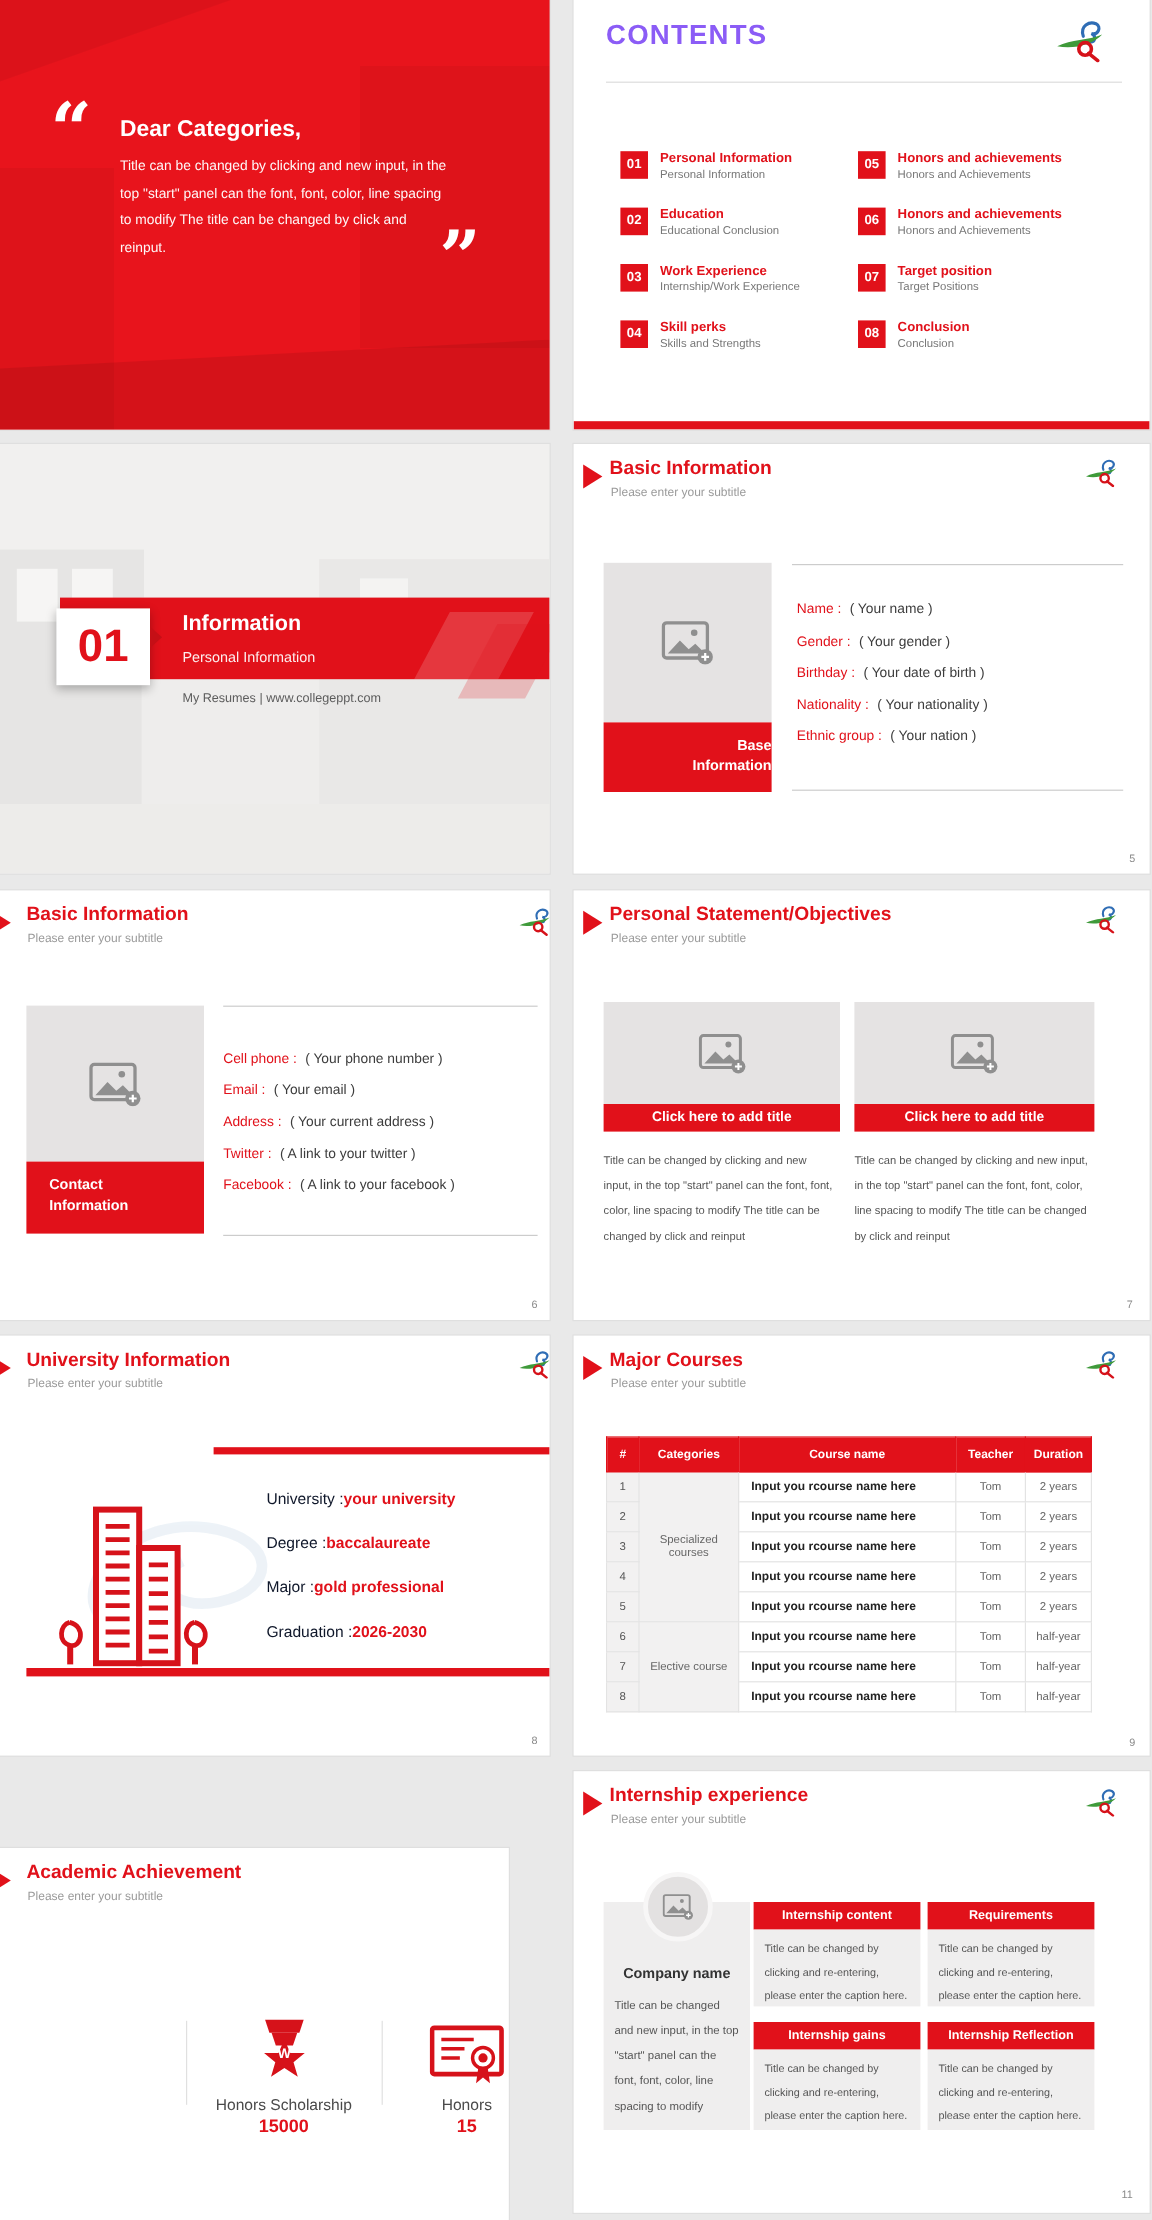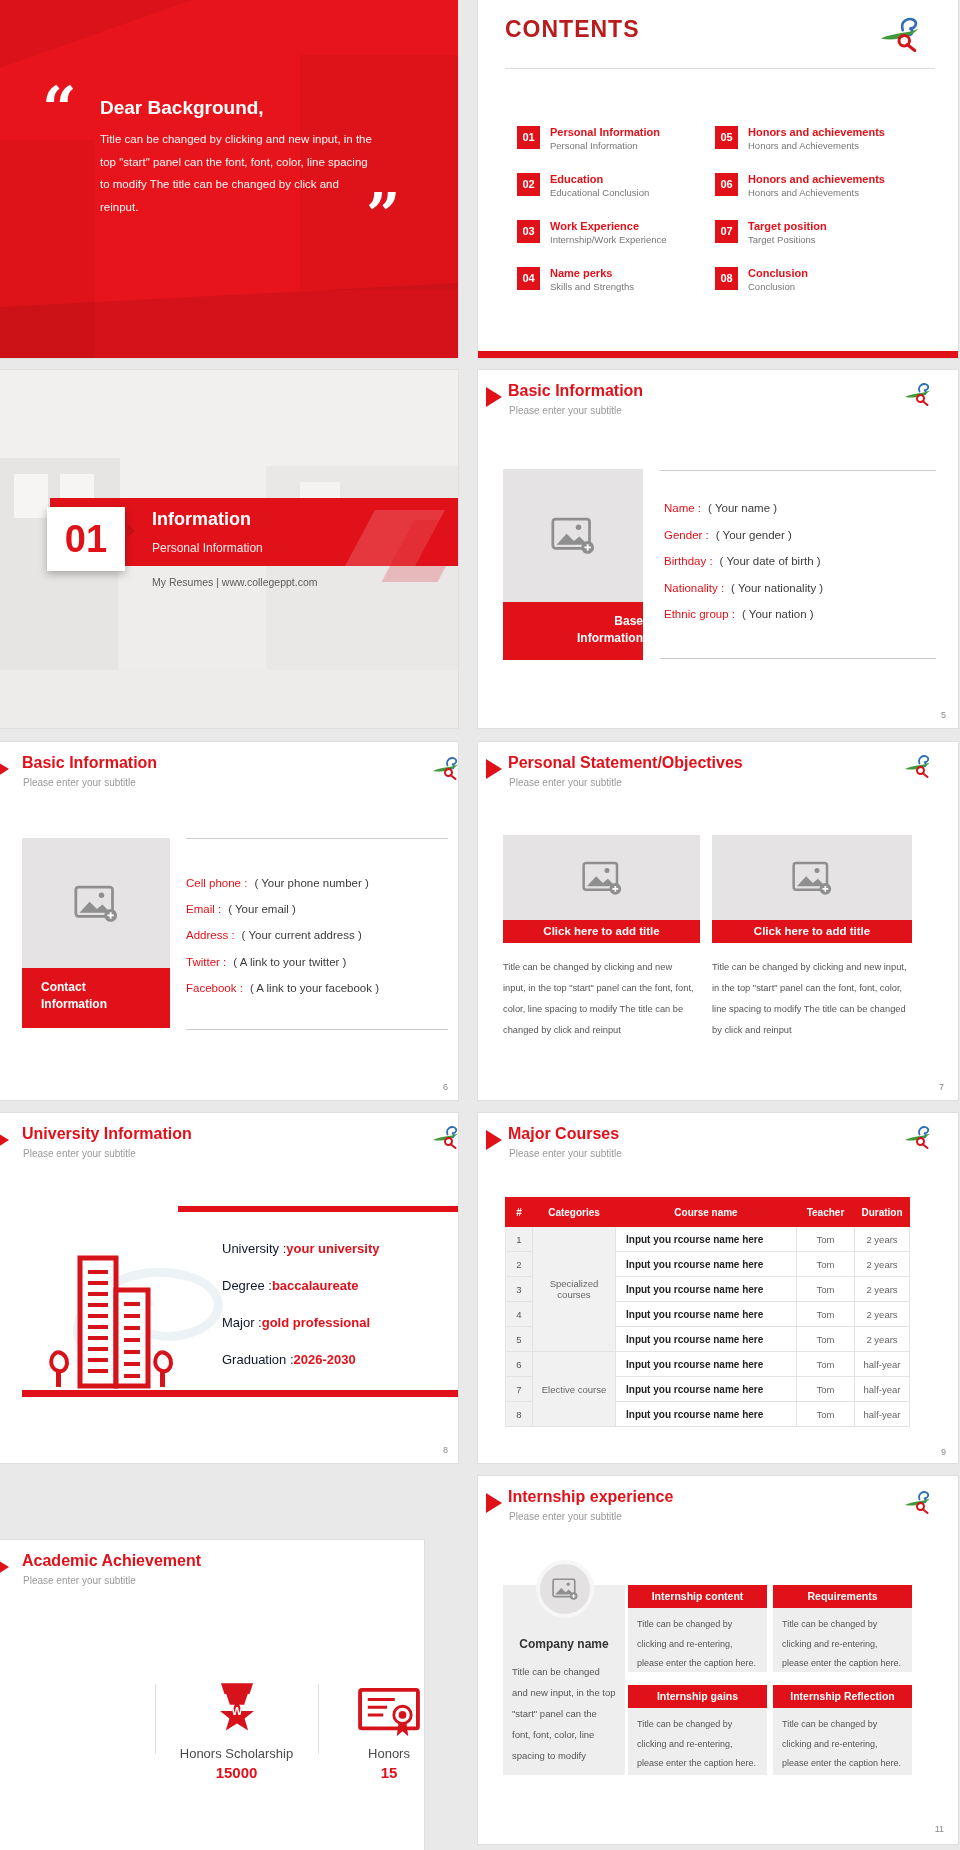--- a/index.html
+++ b/index.html
@@ -14,21 +14,21 @@
   .pagenum{position:absolute;font-size:9px;color:#8a8a8a;}
   .hline{position:absolute;height:1px;background:#ccc;}
   .logo{position:absolute;}
   
   .s-quote{background:#e8141c;}
   .q-deco{position:absolute;}
   .q-glyph{position:absolute;color:#fff;font-family:"DejaVu Serif", serif;font-weight:bold;font-size:60px;line-height:1;}
   .q-title{position:absolute;color:#fff;font-weight:bold;font-size:19px;}
   .q-body{position:absolute;color:rgba(255,255,255,.97);font-size:11.5px;line-height:22.5px;}
   
-  .c-title{position:absolute;font-weight:bold;font-size:23px;color:#b91c1c;letter-spacing:1px;}
+  .c-title{position:absolute;font-weight:bold;font-size:23px;color:#8b5cf6;letter-spacing:1px;}
   .c-item{position:absolute;}
   .c-num{position:absolute;left:0;top:0;width:23px;height:23px;background:var(--red);color:#fff;font-weight:bold;font-size:11px;text-align:center;line-height:23px;}
   .c-it{position:absolute;left:33px;top:0;font-weight:bold;font-size:11px;color:var(--red);white-space:nowrap;}
   .c-is{position:absolute;left:33px;top:14px;font-size:9.5px;color:#777;white-space:nowrap;}
   .c-bar{position:absolute;left:0;right:0;bottom:0;height:7px;background:var(--red);}
   
   .cov{background:#f1f0ef;}
   .cov-b{position:absolute;}
   .cov-banner{position:absolute;left:50px;right:0;top:128px;height:68px;background:var(--red);}
   .cov-box{position:absolute;left:47px;top:137px;width:78px;height:64px;background:#fff;box-shadow:0 3px 8px rgba(0,0,0,.28);color:var(--red);font-weight:bold;font-size:38px;text-align:center;line-height:64px;}
@@ -74,21 +74,21 @@
 <body>
 
 <div class="canvas">
 
   <div class="slide s-quote" style="left:0;top:0;width:458px;height:358px;">
     <div class="q-deco" style="left:0;top:0;width:458px;height:358px;background:rgba(0,0,0,.05);clip-path:polygon(0 0,42% 0,0 19%);"></div>
     <div class="q-deco" style="left:0;top:140px;width:95px;height:218px;background:rgba(0,0,0,.045);"></div>
     <div class="q-deco" style="left:300px;top:55px;width:158px;height:235px;background:rgba(0,0,0,.04);"></div>
     <div class="q-deco" style="left:0;top:283px;width:458px;height:75px;background:rgba(0,0,0,.08);clip-path:polygon(0 32%,100% 0,100% 100%,0 100%);"></div>
     <div class="q-glyph" style="left:42px;top:78px;">“</div>
-    <div class="q-title" style="left:100px;top:97px;">Dear Background,</div>
+    <div class="q-title" style="left:100px;top:97px;">Dear Categories,</div>
     <div class="q-body" style="left:100px;top:128px;width:272px;">Title can be changed by clicking and new input, in the top "start" panel can the font, font, color, line spacing to modify The title can be changed by click and reinput.</div>
     <div class="q-glyph" style="left:366px;top:185px;">”</div>
   </div>
 
   <div class="slide" style="left:478px;top:0;width:480px;height:358px;">
     <div class="c-title" style="left:27px;top:16px;">CONTENTS</div>
     <svg class="logo" style="left:398px;top:16px;width:46px;height:36px;" viewBox="0 0 60 48">
       <path d="M35 19 C31 7 42 2 49 5 C56 9 51 18 44 16 C50 19 48 26 42 25" fill="none" stroke="#2f6db5" stroke-width="3.5" stroke-linecap="round"></path>
       <path d="M6 30 C22 22 40 24 56 17 C46 28 24 34 6 30 Z" fill="#3f9a3a"></path>
       <circle cx="37" cy="33" r="7" fill="none" stroke="#d6121a" stroke-width="4"></circle>
@@ -106,21 +106,21 @@
       <div class="c-it">Education</div>
       <div class="c-is">Educational Conclusion</div>
     </div>
     <div class="c-item" style="left:39px;top:220px;">
       <div class="c-num">03</div>
       <div class="c-it">Work Experience</div>
       <div class="c-is">Internship/Work Experience</div>
     </div>
     <div class="c-item" style="left:39px;top:267px;">
       <div class="c-num">04</div>
-      <div class="c-it">Name perks</div>
+      <div class="c-it">Skill perks</div>
       <div class="c-is">Skills and Strengths</div>
     </div>
     <div class="c-item" style="left:237px;top:126px;">
       <div class="c-num">05</div>
       <div class="c-it">Honors and achievements</div>
       <div class="c-is">Honors and Achievements</div>
     </div>
     <div class="c-item" style="left:237px;top:173px;">
       <div class="c-num">06</div>
       <div class="c-it">Honors and achievements</div>

